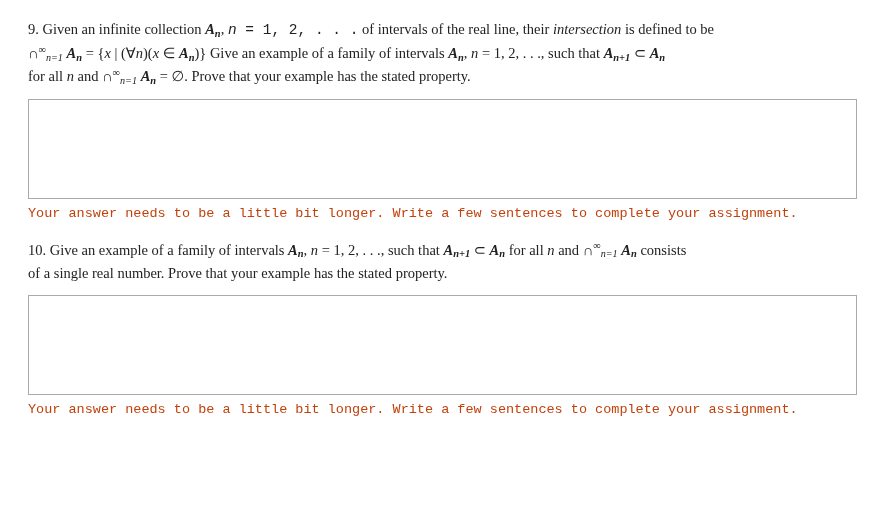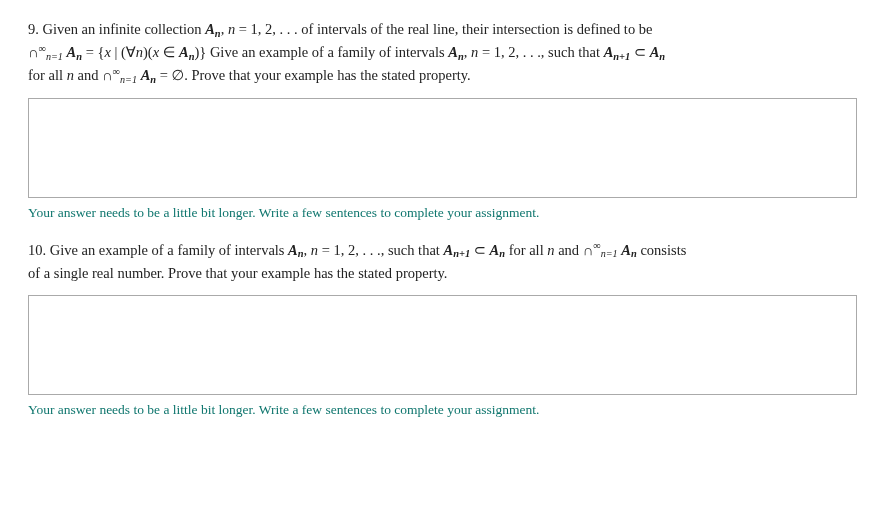--- a/index.html
+++ b/index.html
@@ -31,51 +31,52 @@
     .answer-box {
       border: 1px solid #aaa;
       width: 100%;
       height: 100px;
       margin-bottom: 7px;
       background: #fff;
       display: block;
     }
 
     .hint-text {
-      color: #0f766e;
+      color: #c2410c;
       font-size: 13.5px;
-      font-family: Liberation Serif, serif;
+      font-family: Liberation Mono, monospace;
       margin-bottom: 18px;
     }
 
     .math {
       font-style: italic;
       font-weight: bold;
     }
 
     .math-roman {
       font-style: normal;
+      font-family: Liberation Mono, monospace;
     }
 
     sup, sub {
       font-size: 0.72em;
       line-height: 0;
       position: relative;
       vertical-align: baseline;
     }
     sup { top: -0.5em; }
     sub { bottom: -0.25em; }
   </style>
 </head>
 <body>
 
 <div class="question-block">
   <div class="question-text">
     <span>9.</span>
-    Given an infinite collection <span class="math"><i>A</i><sub>n</sub></span>, <span class="math-roman"><i>n</i> = 1, 2, . . .</span> of intervals of the real line, their <span style="">intersection</span> is defined to be
+    Given an infinite collection <span class="math"><i>A</i><sub>n</sub></span>, <span class="math-roman"><i>n</i> = 1, 2, . . .</span> of intervals of the real line, their <span style="font-style:italic;">intersection</span> is defined to be
     <br>
     ∩<sup>∞</sup><sub style="font-size:0.7em; font-style:italic;">n=1</sub> <span class="math"><i>A</i><sub>n</sub></span> = {<i>x</i> | (∀<i>n</i>)(<i>x</i> ∈ <span class="math"><i>A</i><sub>n</sub></span>)} Give an example of a family of intervals <span class="math"><i>A</i><sub>n</sub></span>, <i>n</i> = 1, 2, . . ., such that <span class="math"><i>A</i><sub>n+1</sub></span> ⊂ <span class="math"><i>A</i><sub>n</sub></span>
     <br>
     for all <i>n</i> and ∩<sup>∞</sup><sub style="font-size:0.7em; font-style:italic;">n=1</sub> <span class="math"><i>A</i><sub>n</sub></span> = ∅. Prove that your example has the stated property.
   </div>
   <div class="answer-box"></div>
   <div class="hint-text">Your answer needs to be a little bit longer. Write a few sentences to complete your assignment.</div>
 </div>
 
 <div class="question-block">

